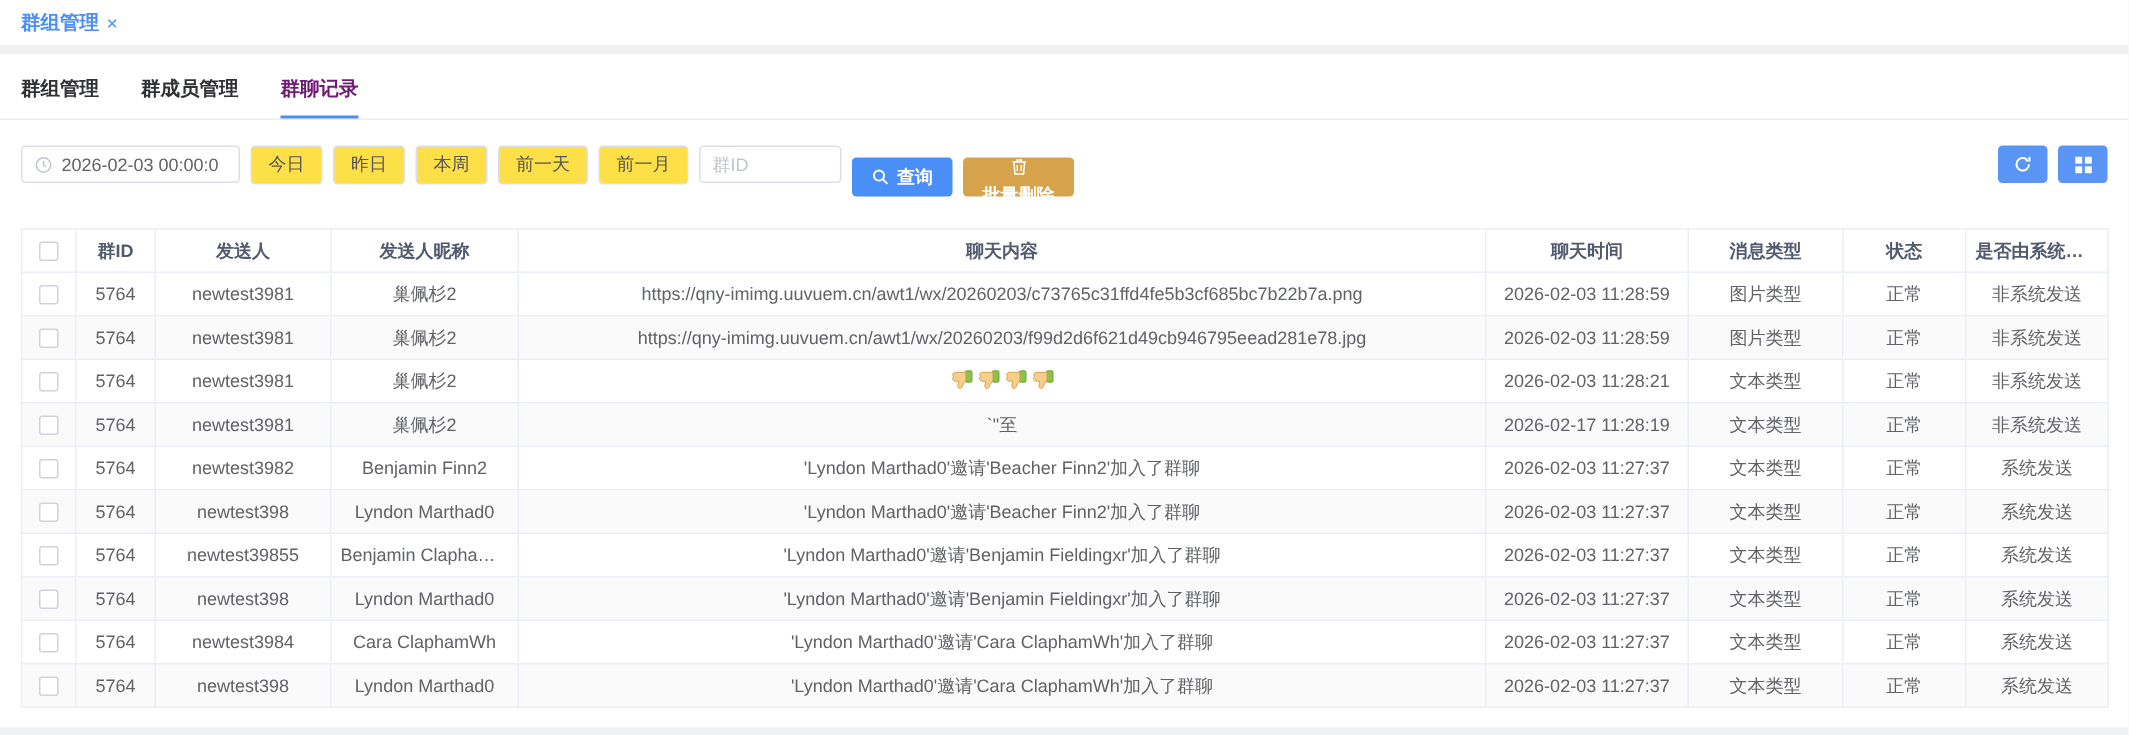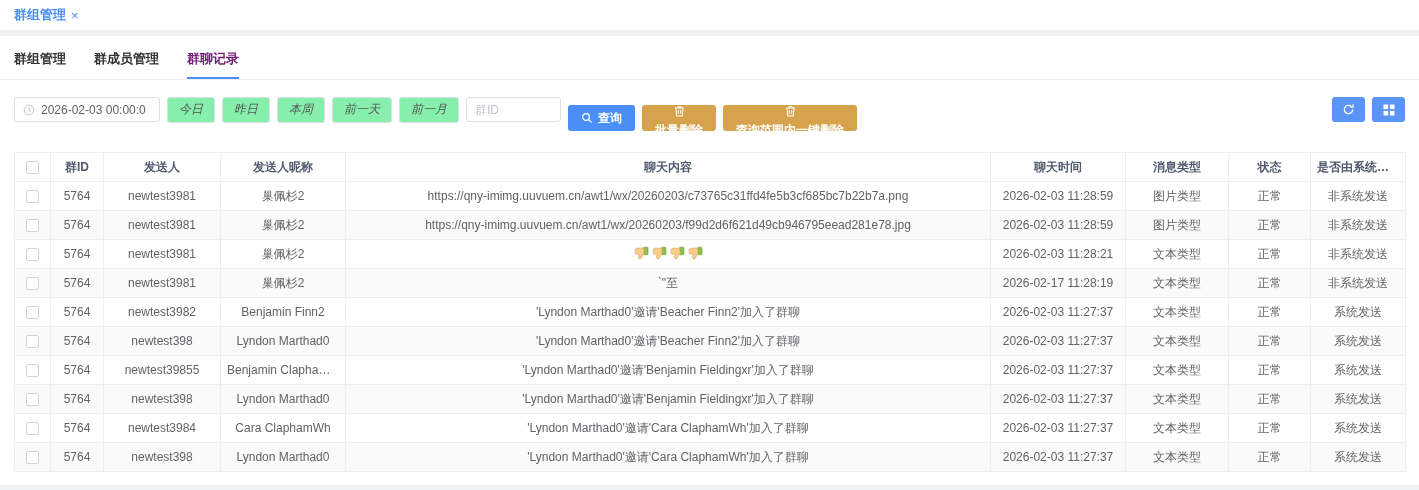--- a/index.html
+++ b/index.html
@@ -16,21 +16,21 @@
   .tag-close { font-weight: normal; font-size: 13px; color: #4a8ef7; line-height: 1; }
   
   .card { margin-top: 6px; background: #fff; height: 449px; overflow: hidden; }
   .tabs { display: flex; gap: 28px; padding: 14px 14px 0 14px; border-bottom: 1px solid #ecedf0; }
   .tab { font-size: 13px; font-weight: bold; color: #303133; padding-bottom: 9px; border-bottom: 2px solid transparent; cursor: pointer; }
   .tab.active { color: #701a75; border-bottom-color: #4a8ef7; }
   
   .filters { padding: 8px 14px 0 14px; display: flex; flex-direction: column; gap: 5px; }
   .frow { display: flex; align-items: center; gap: 7px; }
   .dt-input { width: 146px; height: 25px; border: 1px solid #dcdfe6; border-radius: 3px; display: flex; align-items: center; gap: 6px; padding: 0 8px; background: #fff; color: #606266; cursor: text; }
-  .qbtn { height: 26px; padding: 0 11px; background: #86efac; border: 1px solid #dcdfe6; border-radius: 3px; font-size: 12px; color: #555; cursor: pointer; white-space: nowrap; font-style: italic; }
+  .qbtn { height: 26px; padding: 0 11px; background: #fde047; border: 1px solid #dcdfe6; border-radius: 3px; font-size: 12px; color: #555; cursor: pointer; white-space: nowrap; }
   .tinput { width: 95px; height: 25px; border: 1px solid #dcdfe6; border-radius: 3px; padding: 0 8px; font-size: 12px; color: #606266; outline: none; }
   .tinput::placeholder { color: #c0c4cc; }
   .btn { height: 26px; border: none; border-radius: 3px; color: #fff; font-size: 12px; font-weight: bold; display: inline-flex; align-items: center; gap: 5px; padding: 0 13px; cursor: pointer; white-space: nowrap; margin-top: 17px; }
   .btn-primary { background: #4a8ef7; }
   .btn-warning { background: #d6a24c; flex-direction: column; }
   .spacer { flex: 1; }
   .icon-btn { width: 33px; height: 25px; background: #5a95f5; border: none; border-radius: 3px; display: inline-flex; align-items: center; justify-content: center; cursor: pointer; }
   
   .table-wrap { padding: 0 14px; margin-top: 21px; }
   table { width: 1391px; border-collapse: collapse; table-layout: fixed; }
@@ -86,28 +86,20 @@
         </span>
         <span>查询</span>
       </button>
       <button class="btn btn-warning">
         <span>
           <svg width="11" height="12" viewBox="0 0 11 12">
               <path d="M1 3h9M4 3V1.6h3V3M2 3l.6 8h5.8L9 3M4.2 5v4M6.8 5v4" fill="none" stroke="#fff" stroke-width="1"></path>
             </svg>
         </span>
         <span>批量删除</span>
-      </button>
-      <button class="btn btn-warning">
-        <span>
-          <svg width="11" height="12" viewBox="0 0 11 12">
-              <path d="M1 3h9M4 3V1.6h3V3M2 3l.6 8h5.8L9 3M4.2 5v4M6.8 5v4" fill="none" stroke="#fff" stroke-width="1"></path>
-            </svg>
-        </span>
-        <span>查询范围内一键删除</span>
       </button>
       <div class="spacer"></div>
       <button class="icon-btn">
         <span>
           <svg width="13" height="13" viewBox="0 0 14 14">
               <path d="M11.5 7a4.5 4.5 0 1 1-1.4-3.25" fill="none" stroke="#fff" stroke-width="1.4"></path>
               <path d="M11.8 1.6v2.8H9" fill="none" stroke="#fff" stroke-width="1.4"></path>
             </svg>
         </span>
       </button>

